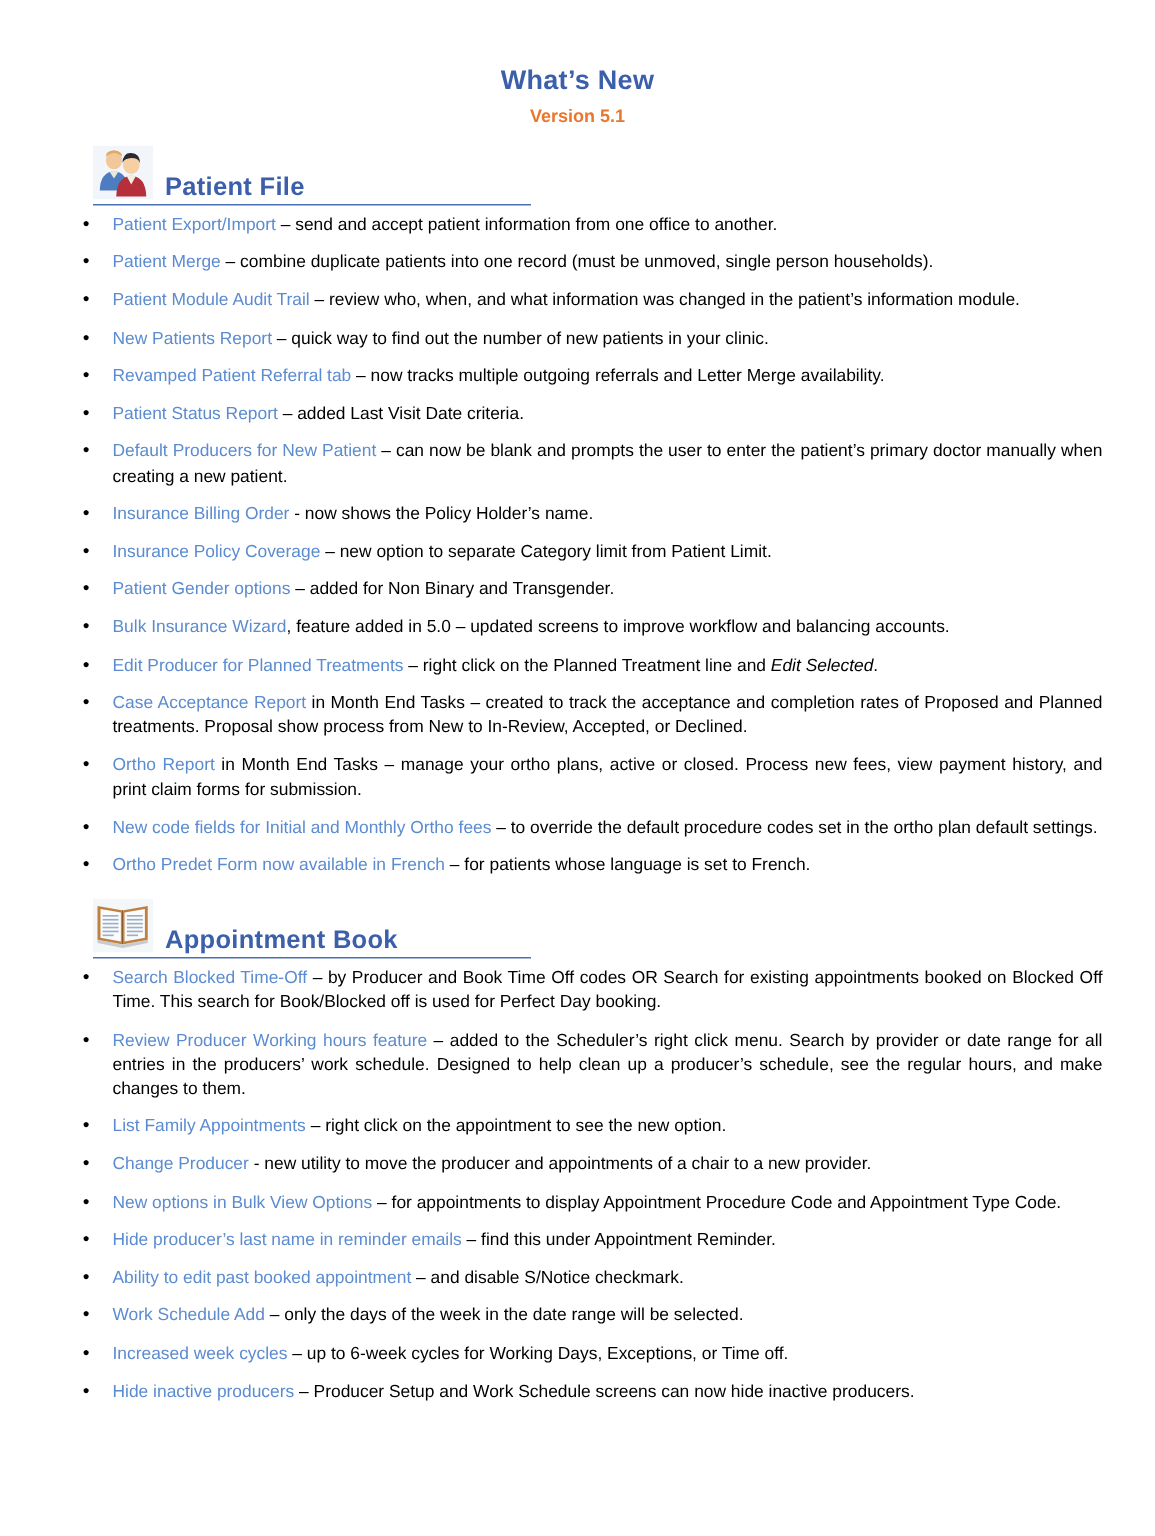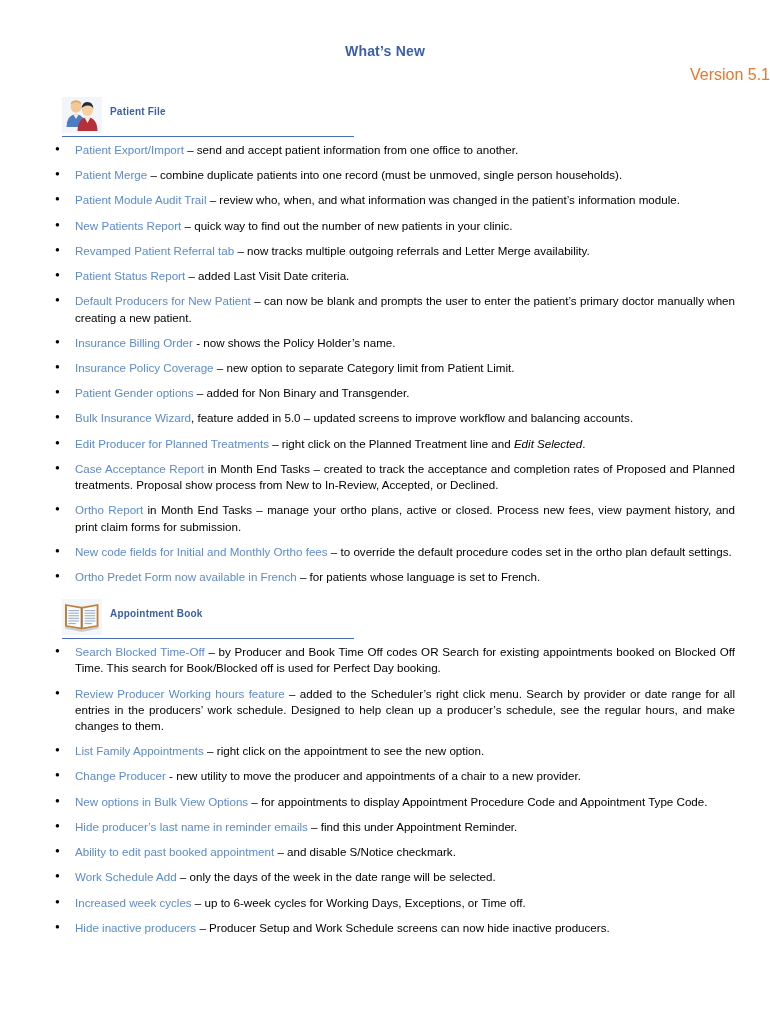--- a/index.html
+++ b/index.html
@@ -19,32 +19,32 @@
     width: 770px;
     height: 1024px;
     box-sizing: border-box;
     padding: 0;
     background: #ffffff;
   }
 
   
   .doc-title {
     text-align: center;
-    font-size: 14px;
+    font-size: 18px;
     font-weight: bold;
     color: #3B5FAB;
     letter-spacing: 0.2px;
     margin: 0;
     padding-top: 44px;
     line-height: 1.0;
   }
   .doc-subtitle {
-    text-align: right;
-    font-size: 16px;
-    font-weight: normal;
+    text-align: center;
+    font-size: 12px;
+    font-weight: bold;
     color: #E8762C;
     margin: 0;
     padding-top: 9px;
     line-height: 1.0;
   }
 
   
   .content {
     padding: 0 30px 0 44px;
   }
@@ -58,22 +58,22 @@
   .section-head .icon-box {
     position: absolute;
     left: 18px;
     top: 0px;
     width: 40px;
     height: 36px;
   }
   .section-head .head-label {
     position: absolute;
     left: 66px;
-    bottom: 20px;
-    font-size: 10px;
+    bottom: 4px;
+    font-size: 17px;
     font-weight: bold;
     color: #3B5FAB;
     letter-spacing: 0.2px;
     line-height: 1;
   }
   .section-head .head-rule {
     position: absolute;
     left: 18px;
     right: 0;
     bottom: 0px;

